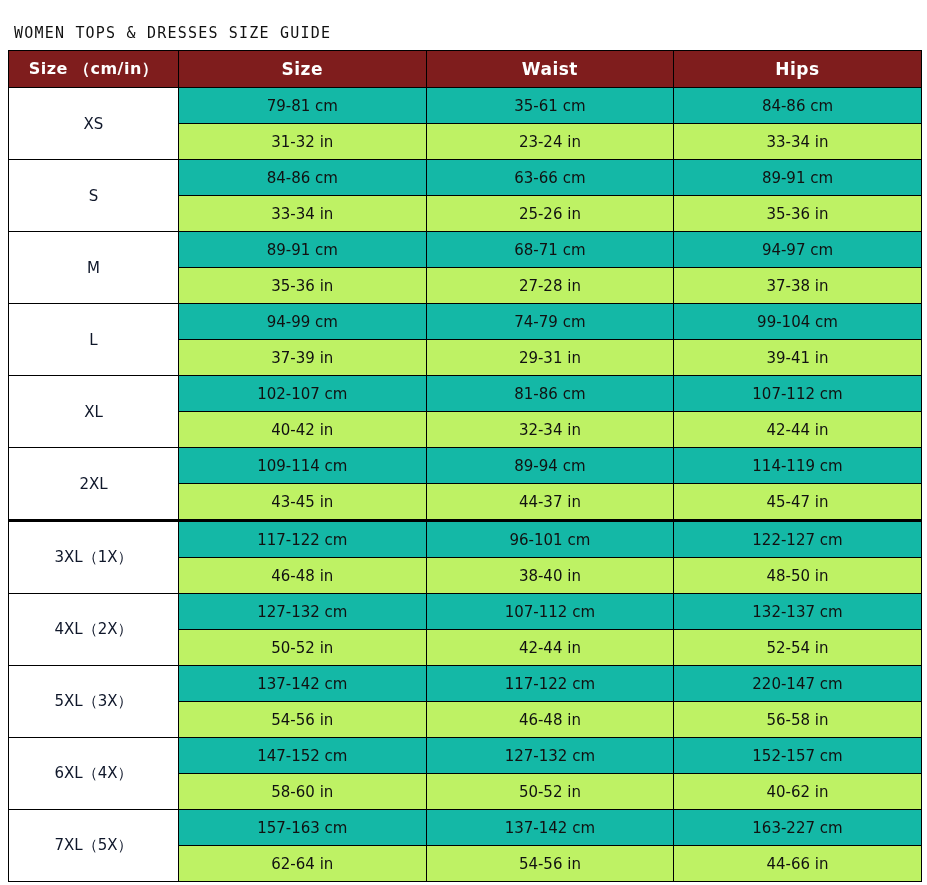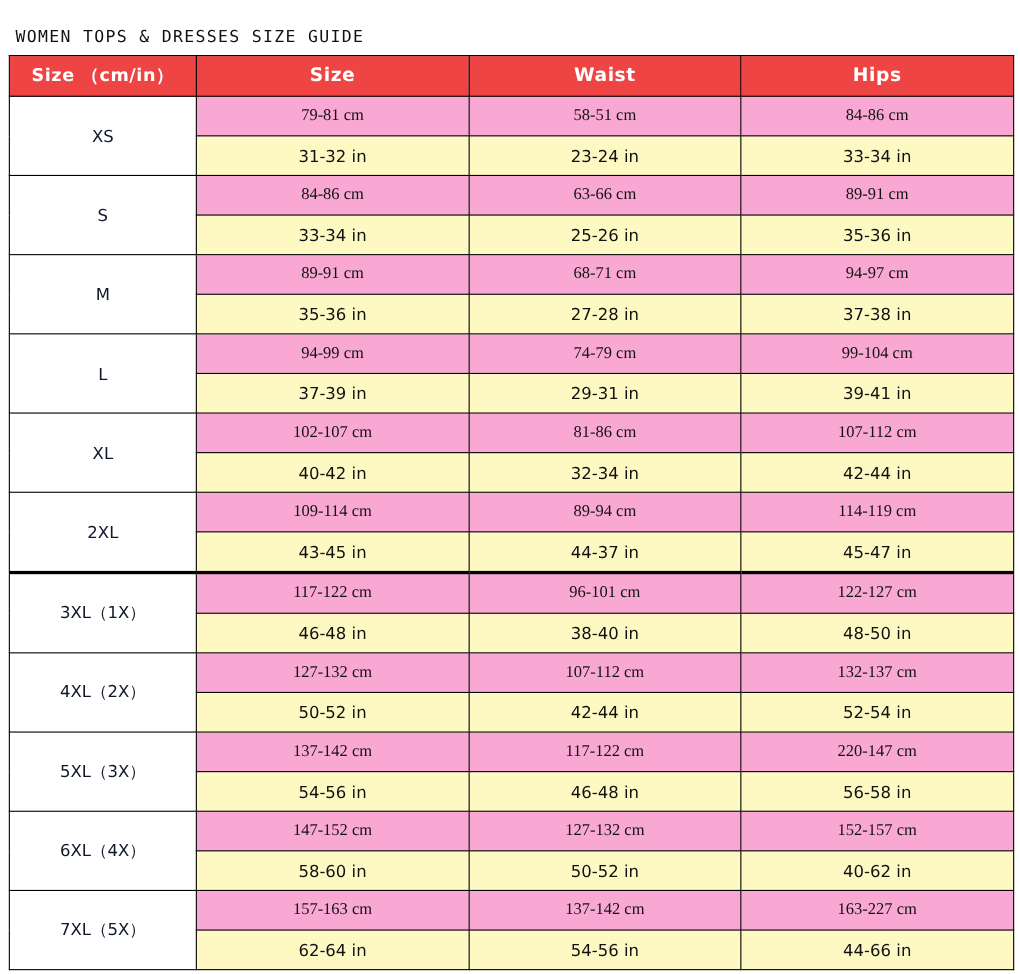--- a/index.html
+++ b/index.html
@@ -39,45 +39,44 @@
   table.size-table col.c-meas { width: 247.6px; }
 
   table.size-table th,
   table.size-table td {
     border: 1px solid #000000;
     text-align: center;
     vertical-align: middle;
     font-family: "DejaVu Sans", sans-serif;
   }
   thead th {
-    background: #ef4444;
+    background: #7f1d1d;
     color: #ffffff;
     font-size: 17px;
     font-weight: bold;
     height: 34px;
     letter-spacing: 0.5px;
   }
   thead th.size-head {
     font-size: 16px;
   }
   td.size-cell {
     font-size: 15px;
     color: #0f172a;
   }
   td.val {
     font-size: 15px;
     color: #111111;
     height: 33px;
   }
   tr.cm-row td.val {
-    background: #f9a8d4;
-    font-family: Liberation Serif, serif;
+    background: #14b8a6;
   }
   tr.in-row td.val {
-    background: #fef9c3;
+    background: #bef264;
   }
   tbody.group-plus tr.first-row td {
     border-top: 3px solid #000000;
   }
   .spacer-bottom {
     height: 28px;
   }
 </style>
 </head>
 <body>
@@ -99,21 +98,21 @@
         <th>Size</th>
         <th>Waist</th>
         <th>Hips</th>
       </tr>
     </thead>
 
     <tbody class="group-standard">
       <tr class="cm-row">
         <td class="size-cell" rowspan="2">XS</td>
         <td class="val">79-81 cm</td>
-        <td class="val">58-51 cm</td>
+        <td class="val">35-61 cm</td>
         <td class="val">84-86 cm</td>
       </tr>
       <tr class="in-row">
         <td class="val">31-32 in</td>
         <td class="val">23-24 in</td>
         <td class="val">33-34 in</td>
       </tr>
 
       <tr class="cm-row">
         <td class="size-cell" rowspan="2">S</td>

